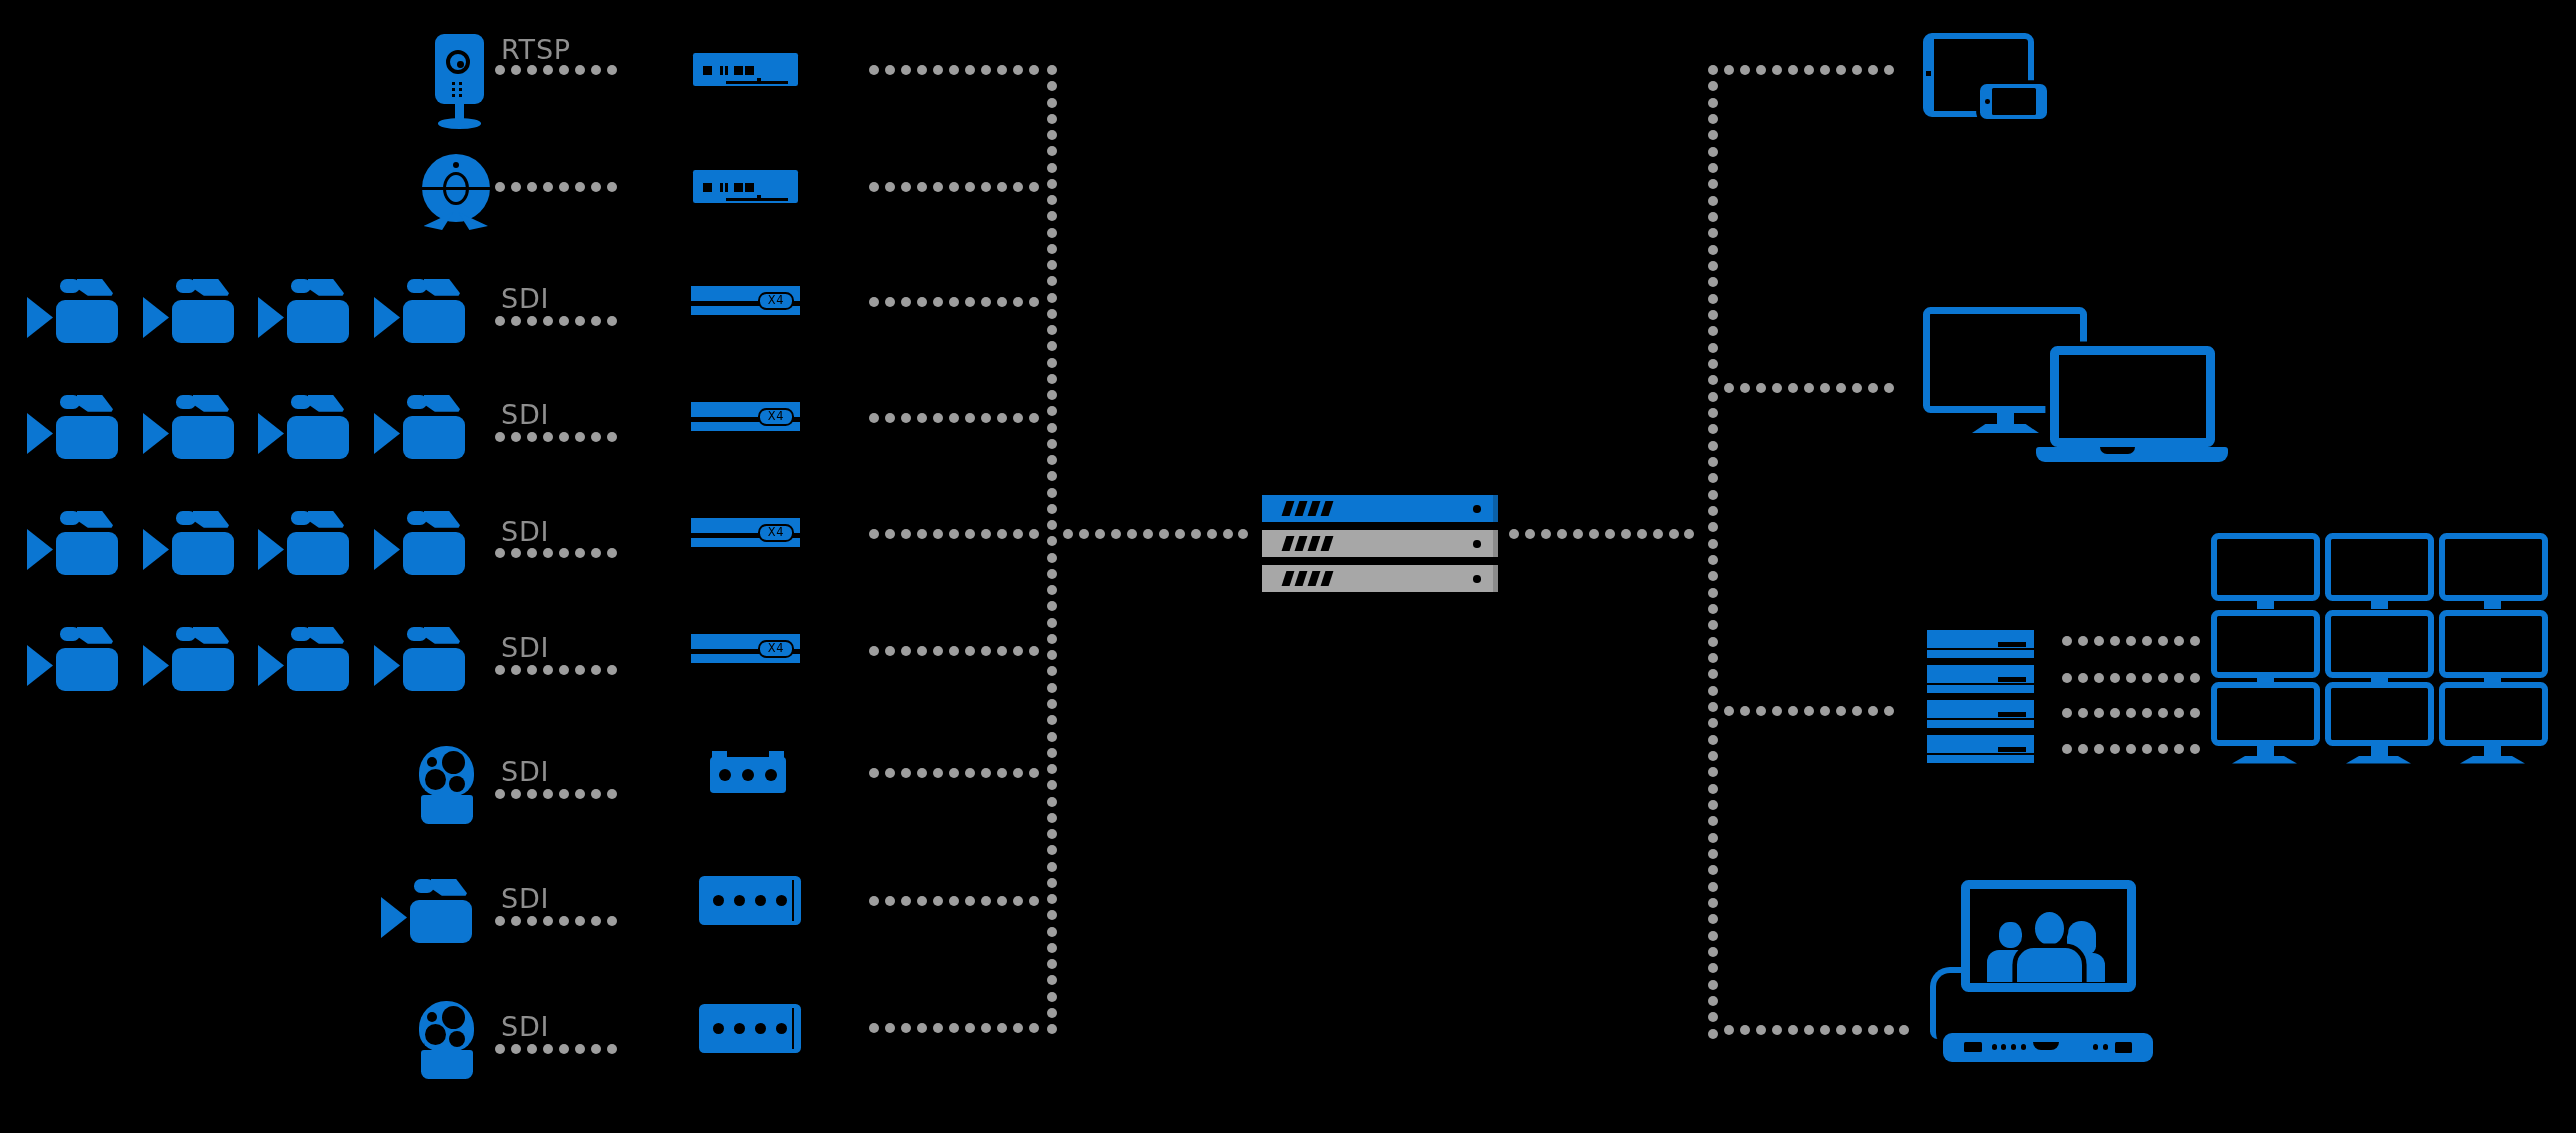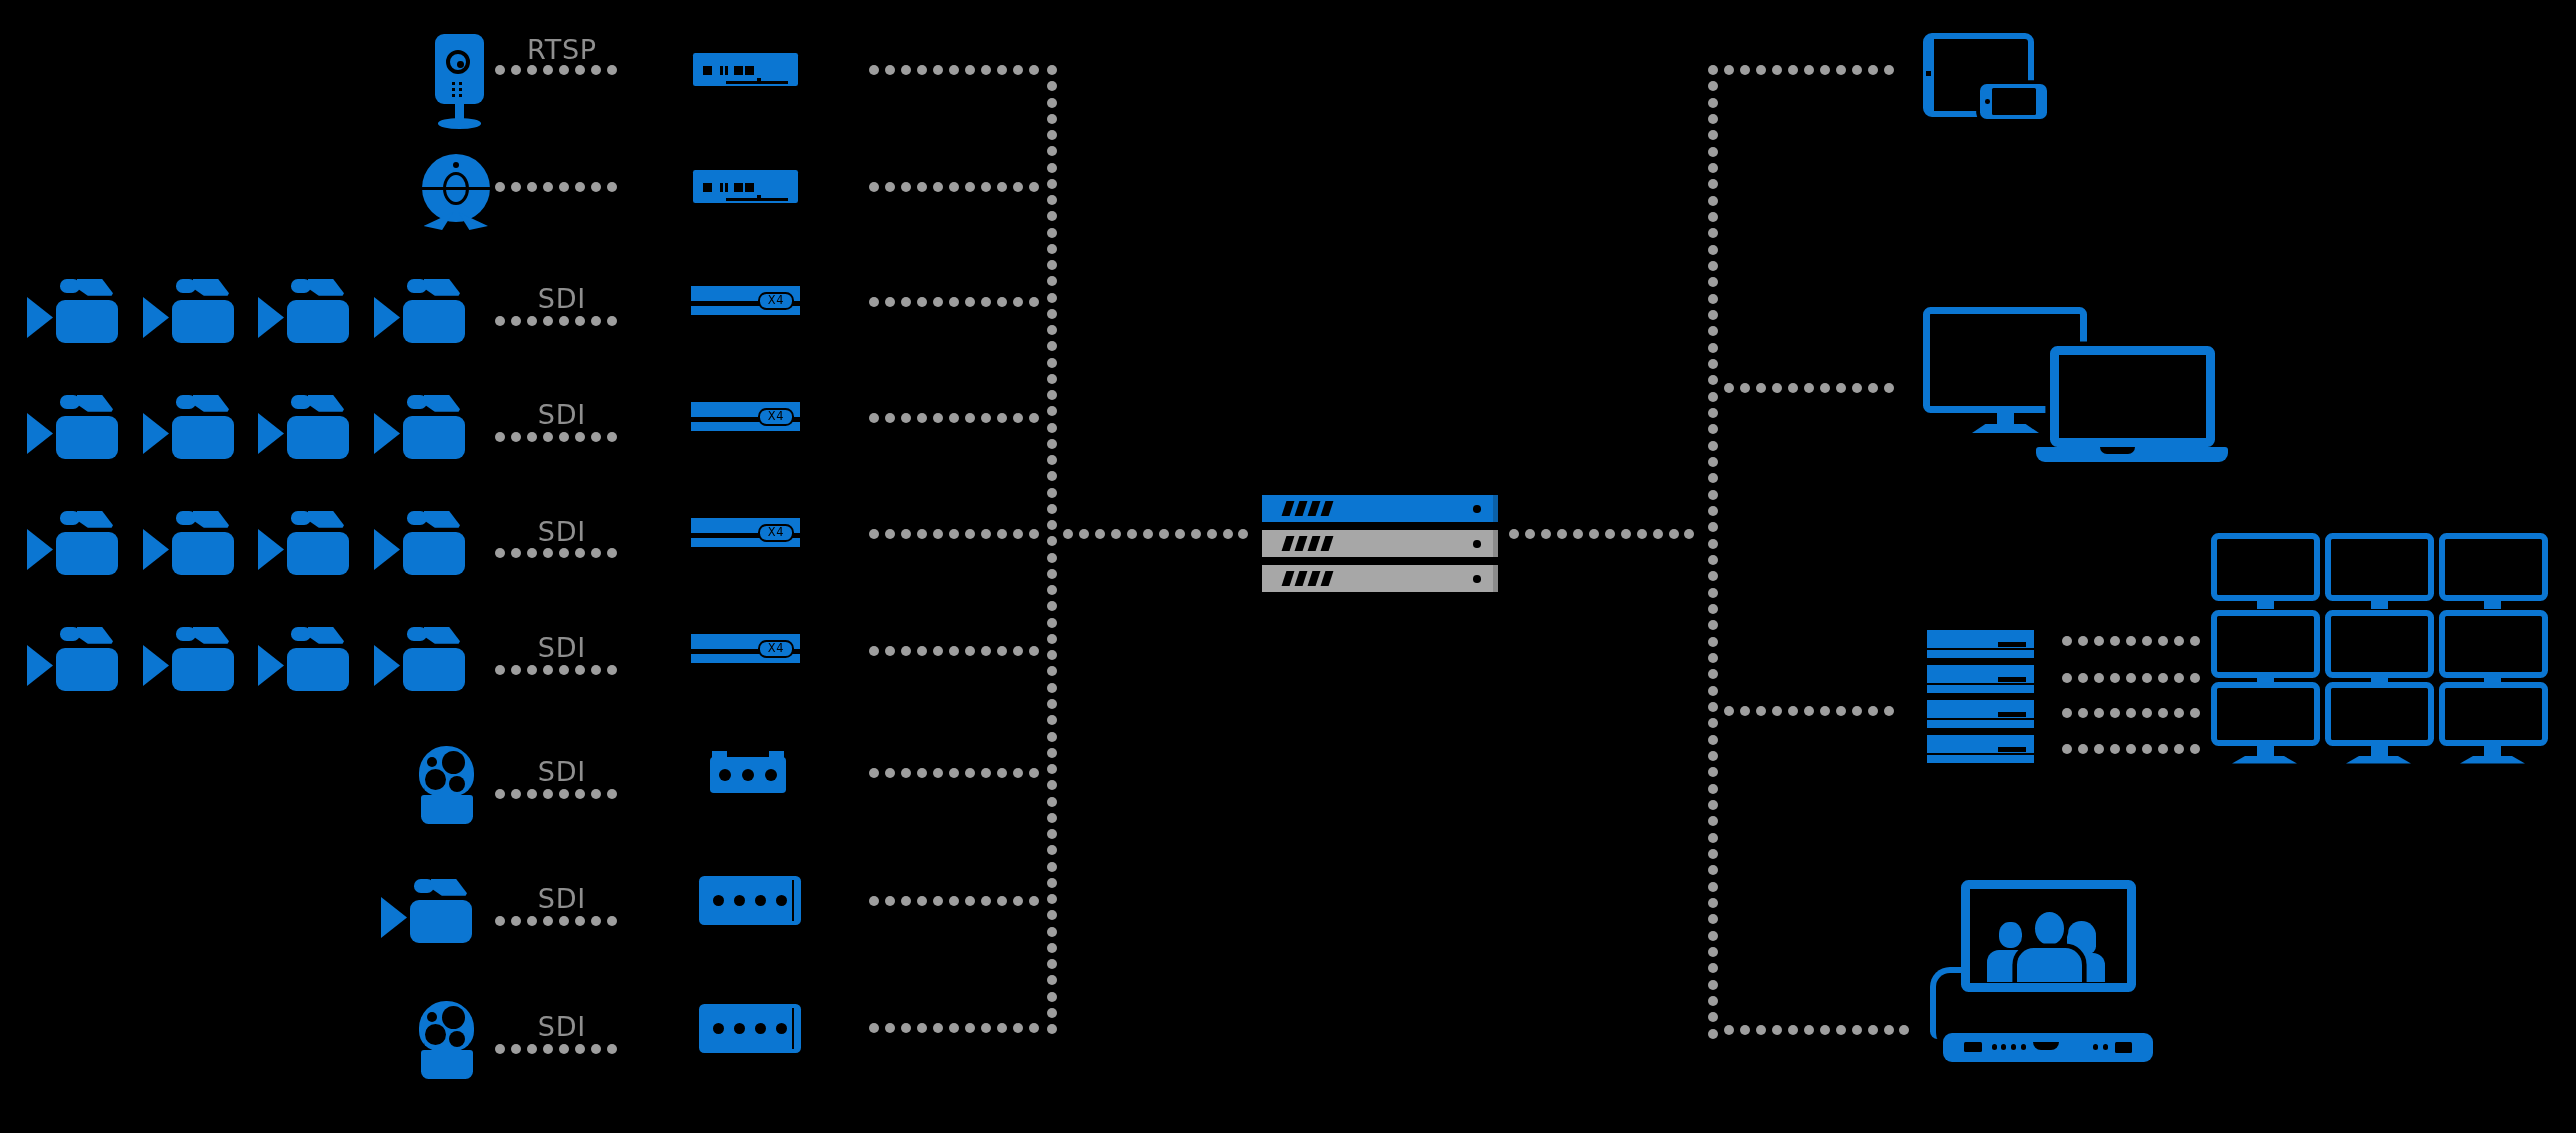--- a/index.html
+++ b/index.html
@@ -8,21 +8,21 @@
     --label:#8f8f8f;
     --server_gray:#a7a7a7;
     --background:#000000;
   }
   html,body{margin:0;padding:0;background:var(--background);}
   body{width:2576px;height:1133px;position:relative;overflow:hidden;
        font-family:"DejaVu Sans","Liberation Sans",sans-serif;}
   .d{position:absolute;}
   .blue{background:var(--accent);}
   .k{position:absolute;background:#000;}
-  .lbl{position:absolute;width:122px;text-align:center;font-size:27px;
+  .lbl{position:absolute;width:122px;text-align:left;font-size:27px;
        letter-spacing:0.8px;color:var(--label);line-height:30px;}
   .dots{position:absolute;}
   .dots i{position:absolute;width:10px;height:10px;border-radius:50%;background:var(--line);}
   
   .camcorder{position:absolute;width:93px;height:64px;}
   .cc-tri{position:absolute;left:0;top:18px;width:26px;height:41px;background:var(--accent);
           clip-path:polygon(0 0,100% 50%,0 100%);}
   .cc-body{position:absolute;left:29px;top:21px;width:62px;height:43px;background:var(--accent);border-radius:9px;}
   .cc-h1{position:absolute;left:33px;top:0;width:20px;height:13.7px;background:var(--accent);border-radius:6.8px;}
   .cc-h2{position:absolute;left:50px;top:0;width:36px;height:16.7px;background:var(--accent);

